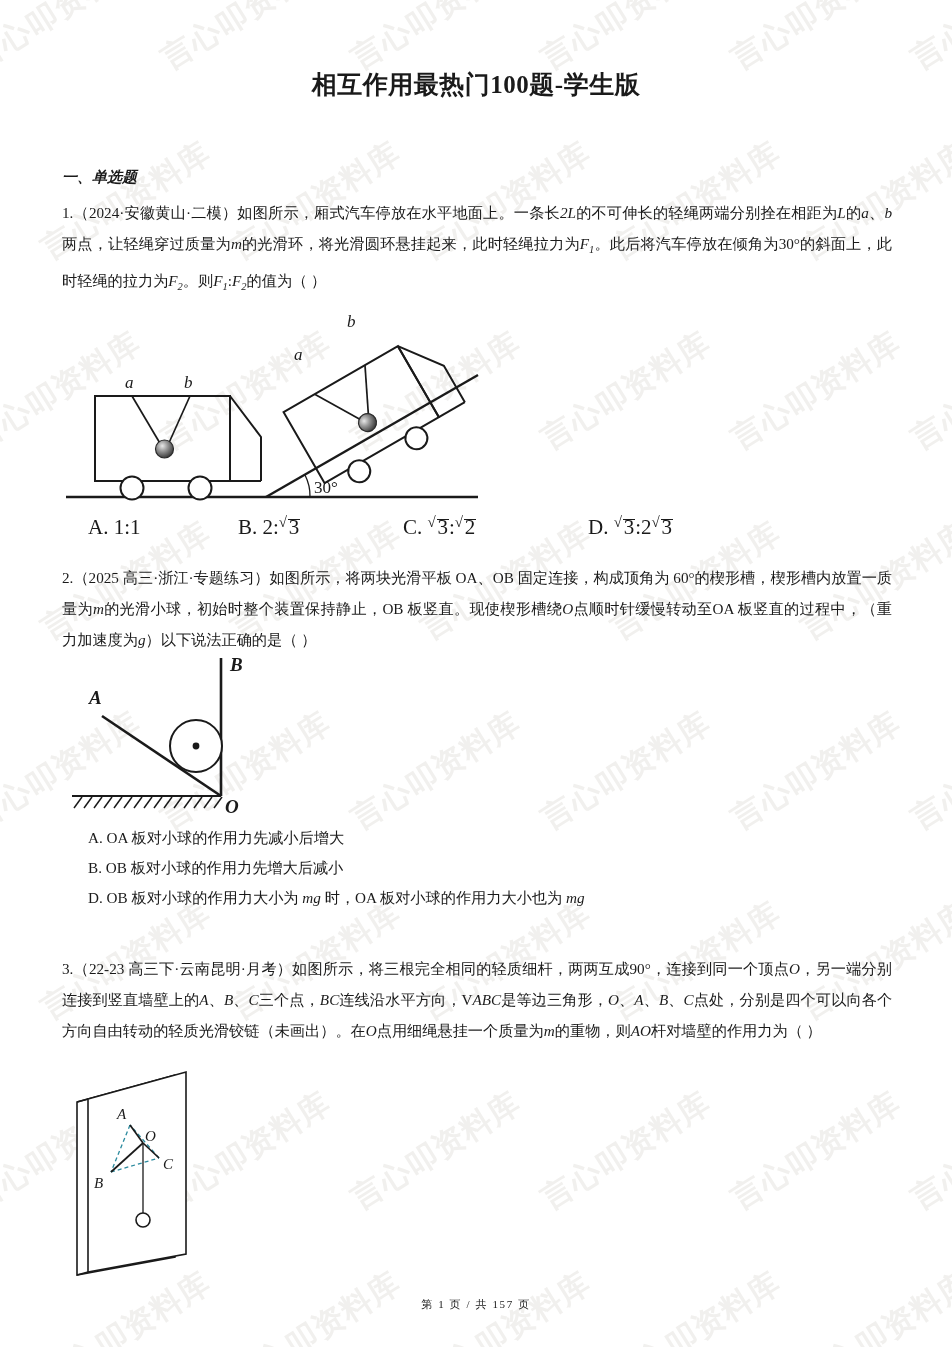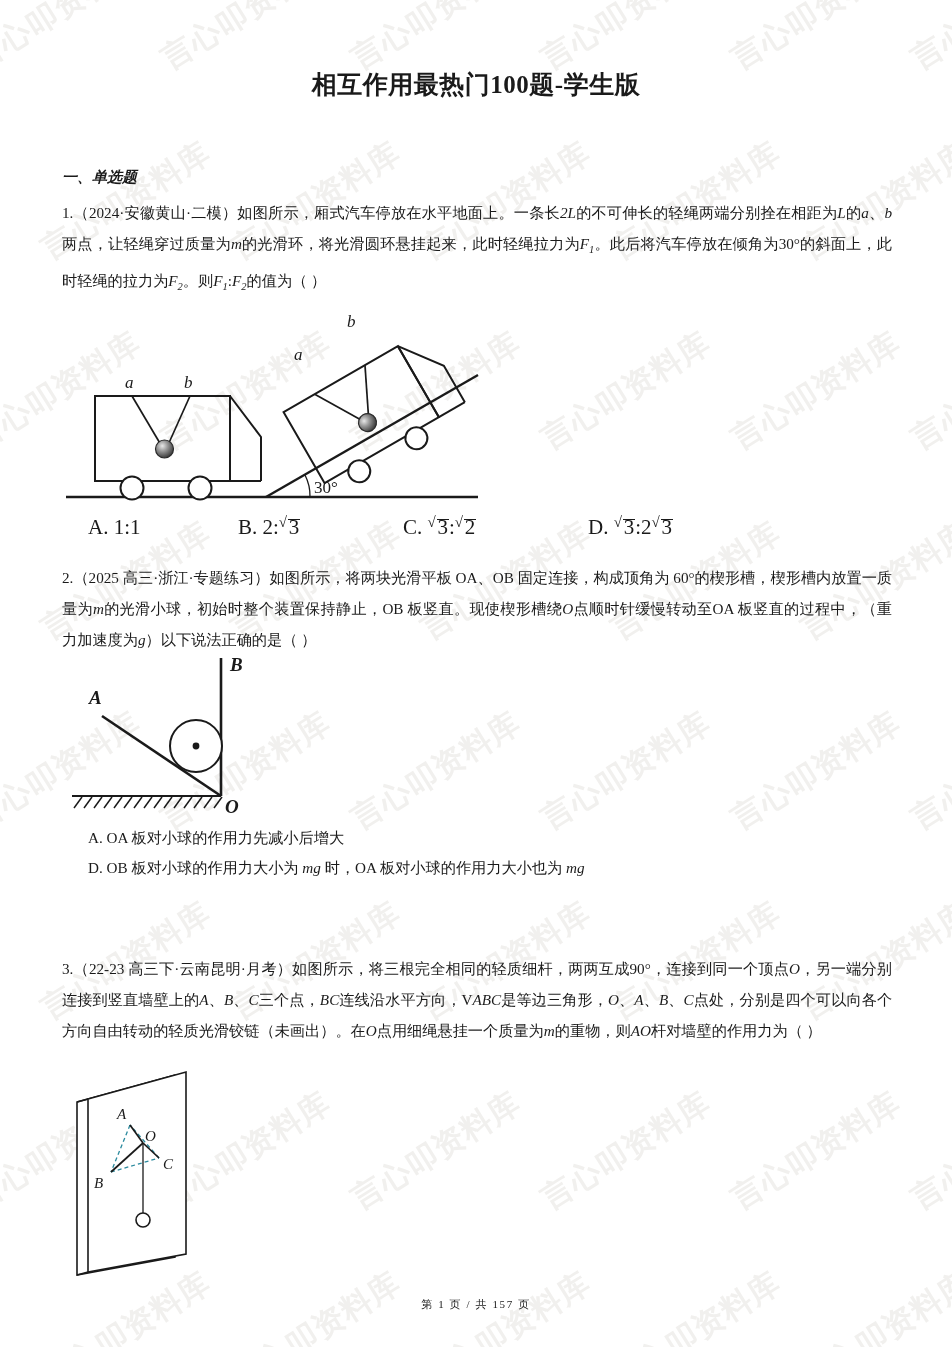--- a/index.html
+++ b/index.html
@@ -288,20 +288,24 @@
       <text x="163" y="165" font-family="Liberation Serif, serif" font-size="19" font-style="italic" font-weight="700" fill="#1a1a1a">O</text>
     </svg>
   </div>
 
   <div class="opt-list" style="top:823px;">
     <div class="opt-line">
       <span>A.</span>
       <span>OA 板对小球的作用力先减小后增大</span>
     </div>
     <div class="opt-line">
+      <span>B.</span>
+      <span>OB 板对小球的作用力先增大后减小</span>
+    </div>
+    <div class="opt-line">
       <span>D.</span>
       <span>OB 板对小球的作用力大小为 </span><i class="mi">mg</i><span> 时，OA 板对小球的作用力大小也为 </span><i class="mi">mg</i>
     </div>
   </div>
 
   <div class="qtext" style="top:940px;margin-top:13px;">
     <span>3.</span><span>（22-23 高三下·云南昆明·月考）</span><span>如图所示，将三根完全相同的轻质细杆，两两互成90°，连接到同一个顶点</span><i class="mi">O</i><span>，</span><span>另一端分别连接到竖直墙壁上的</span><i class="mi">A</i><span>、</span><i class="mi">B</i><span>、</span><i class="mi">C</i><span>三个点，</span><i class="mi">BC</i><span>连线沿水平方向，V</span><i class="mi">ABC</i><span>是等边三角形，</span><i class="mi">O</i><span>、</span><i class="mi">A</i><span>、</span><i class="mi">B</i><span>、</span><i class="mi">C</i><span>点</span><span>处，分别是四个可以向各个方向自由转动的轻质光滑铰链（未画出）。在</span><i class="mi">O</i><span>点用细绳悬挂一个质量为</span><i class="mi">m</i><span>的重物，</span><span>则</span><i class="mi">AO</i><span>杆对墙壁的作用力为（      ）</span>
   </div>
 
   <div class="fig" style="left:55px; top:1062px; width:215px; height:215px;">

